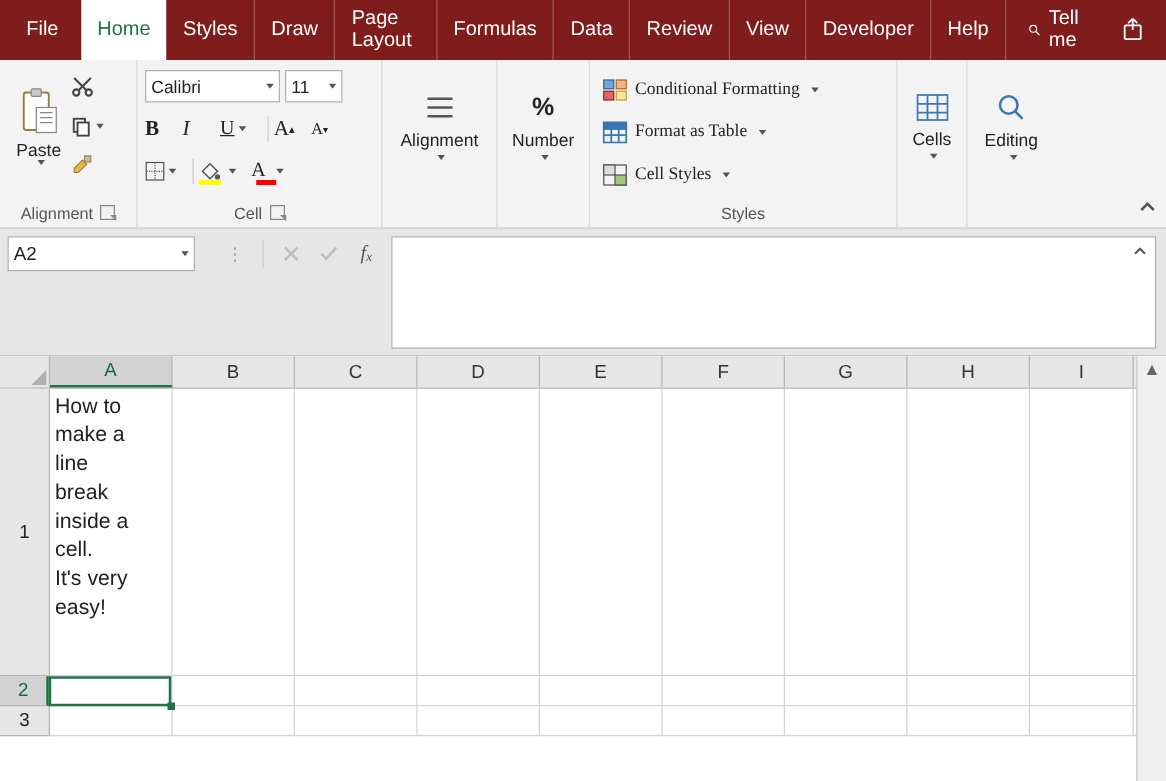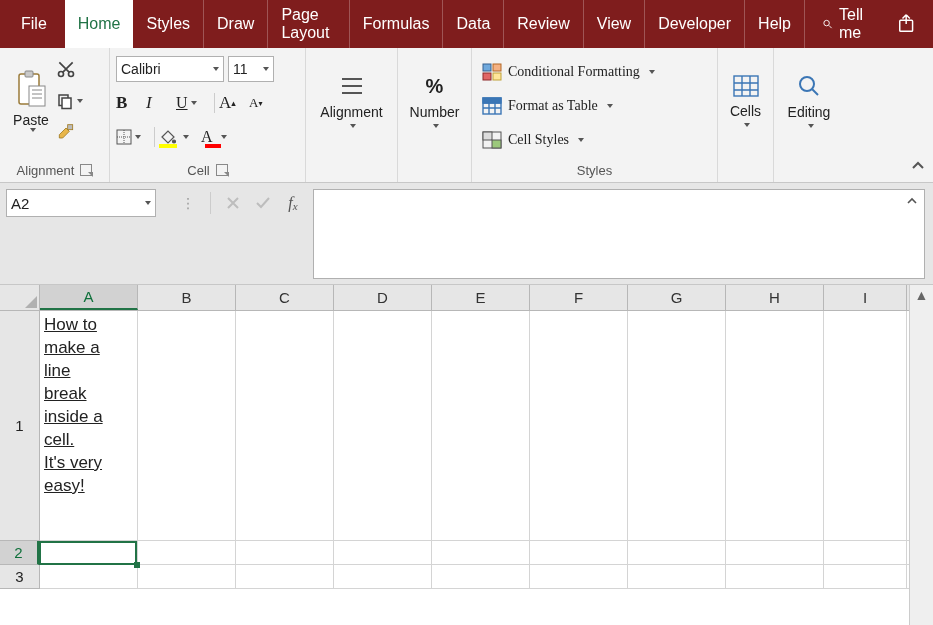--- a/index.html
+++ b/index.html
@@ -320,21 +320,21 @@
       <div class="colhead" style="width: 98px;">H</div>
       <div class="colhead" style="width: 83px;">I</div>
     </div>
   <div class="rowheads" id="rowheads">
       <div class="rowhead" style="height: 230px;">1</div>
       <div class="rowhead sel" style="height: 24px;">2</div>
       <div class="rowhead" style="height: 24px;">3</div>
     </div>
   <div class="cells" id="cells">
       <div class="cellrow" style="height: 230px;">
-        <div class="cell" style="width: 98px; height: 230px; text-decoration: underline;">How to
+        <div class="cell" style="width: 98px; height: 230px;">How to
 make a
 line
 break
 inside a
 cell.
 It's very
 easy!</div>
         <div class="cell" style="width: 98px; height: 230px;"></div>
         <div class="cell" style="width: 98px; height: 230px;"></div>
         <div class="cell" style="width: 98px; height: 230px;"></div>

